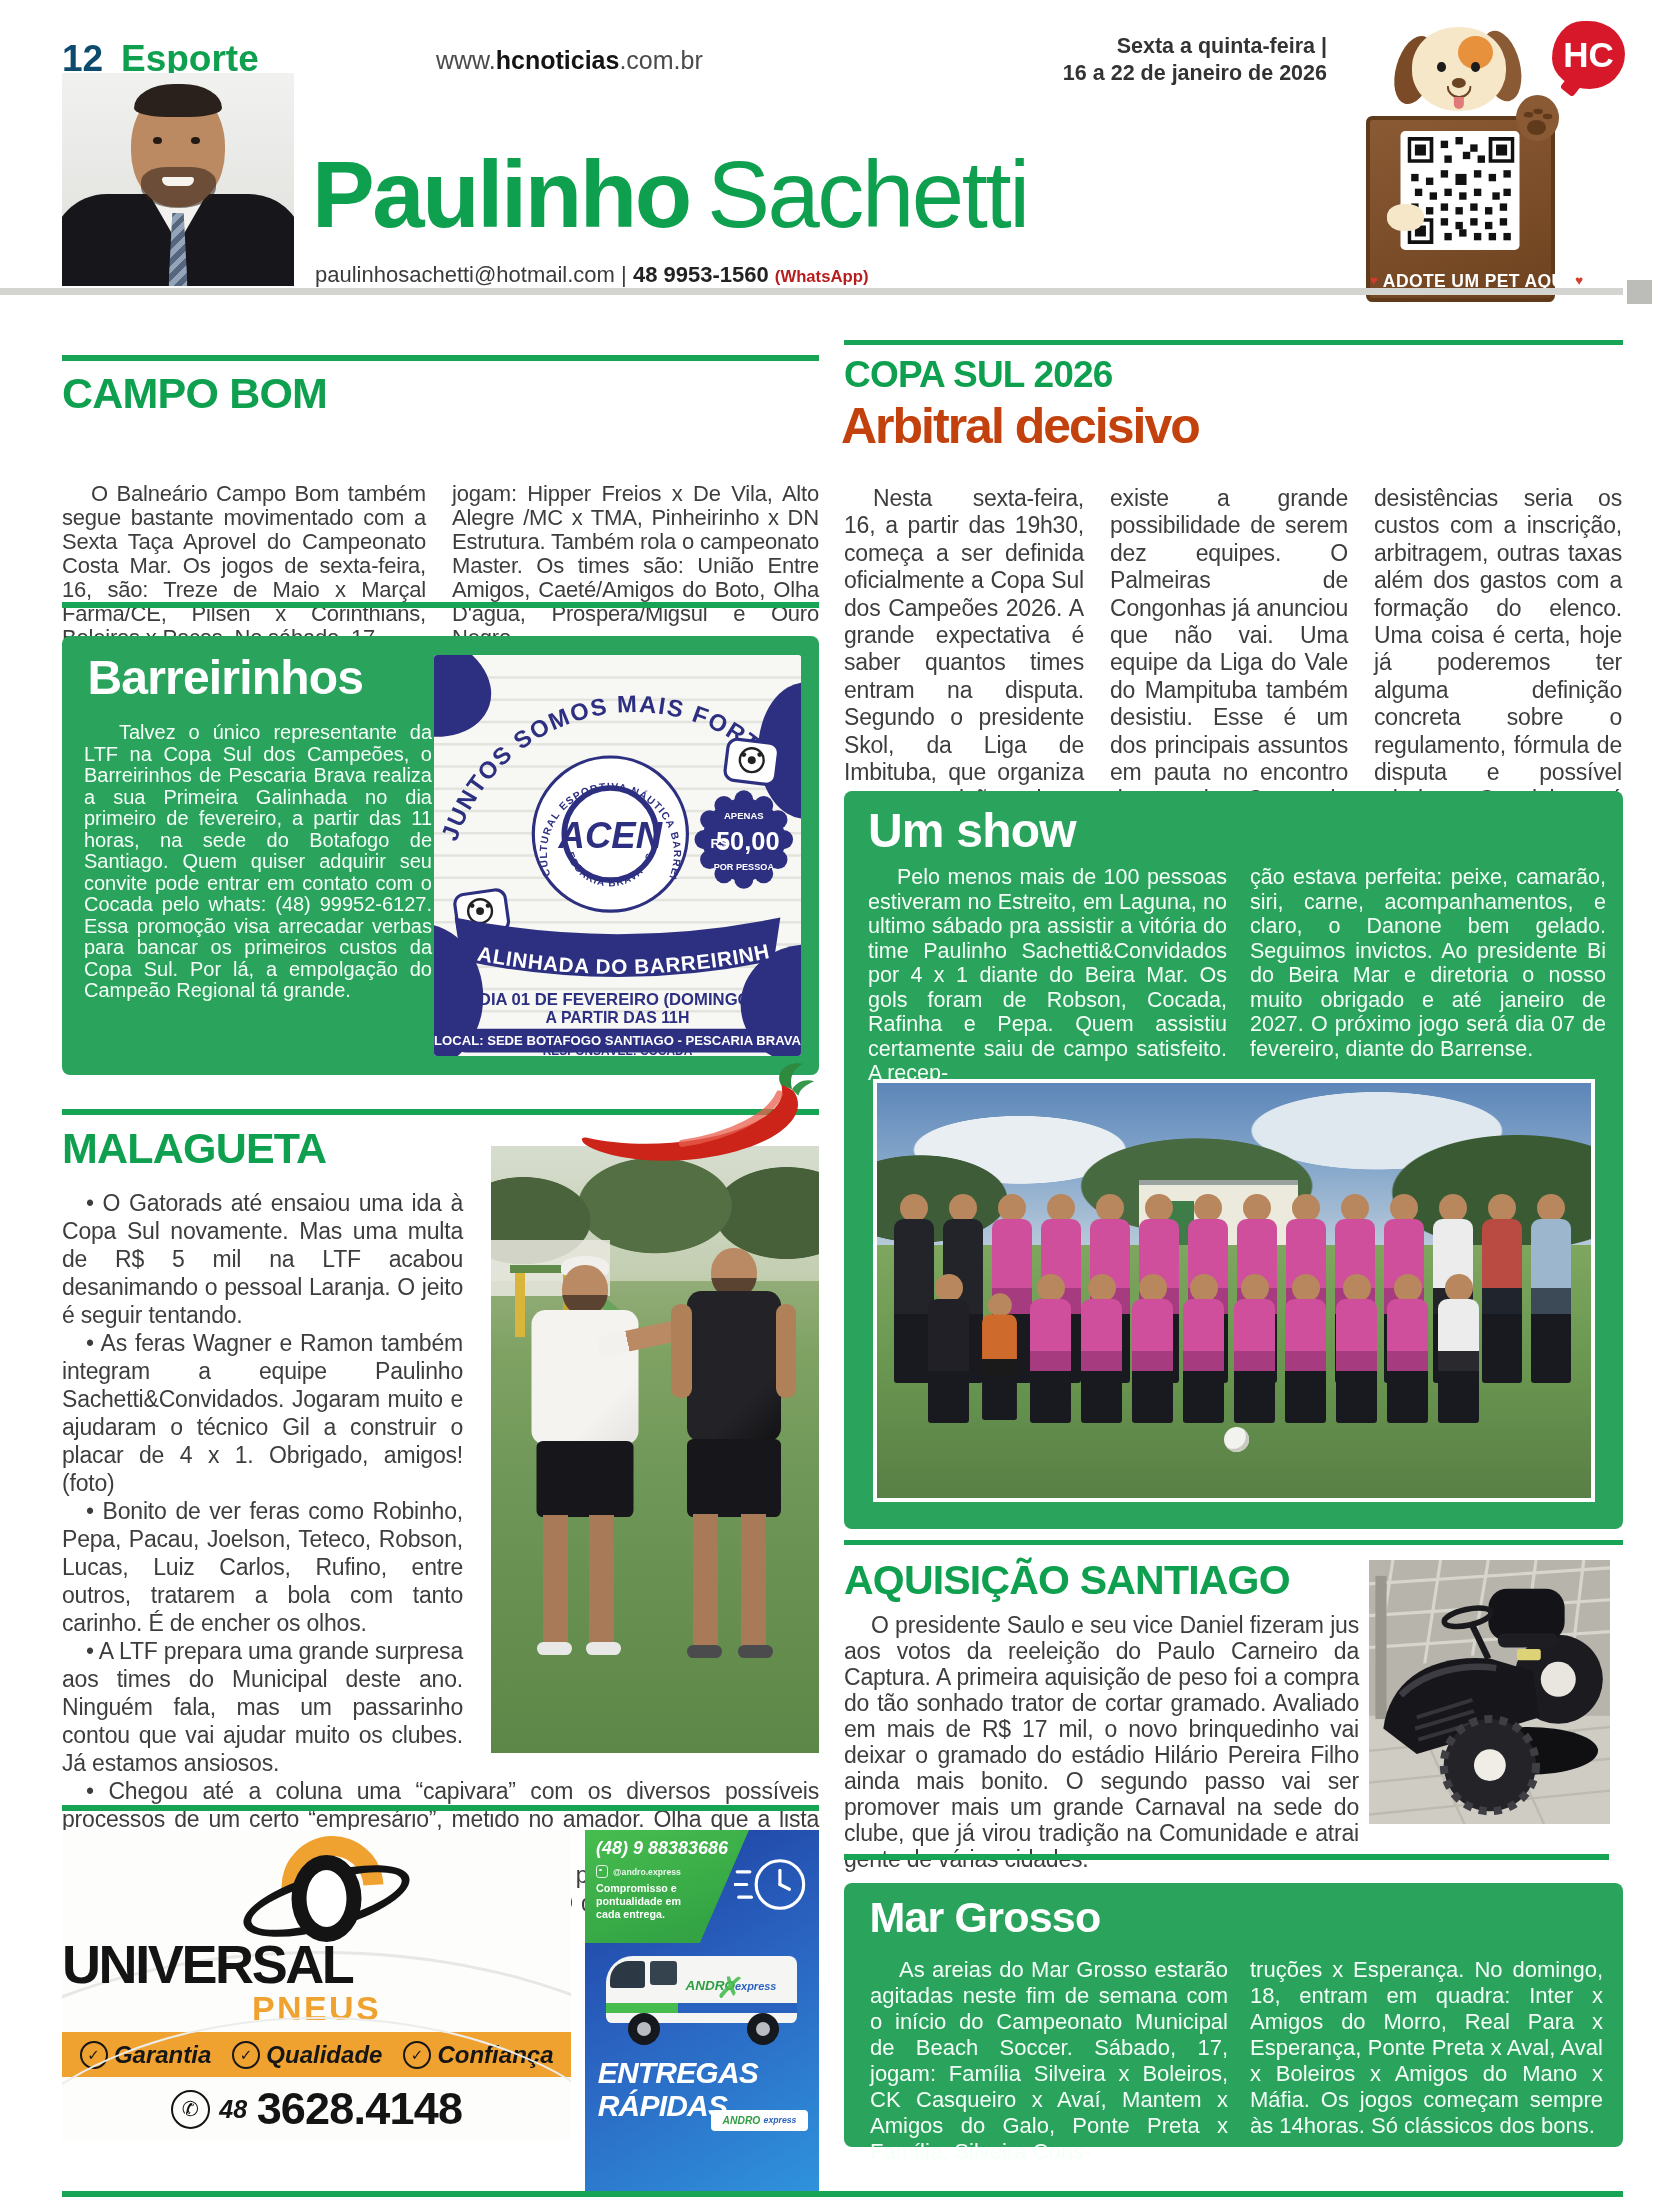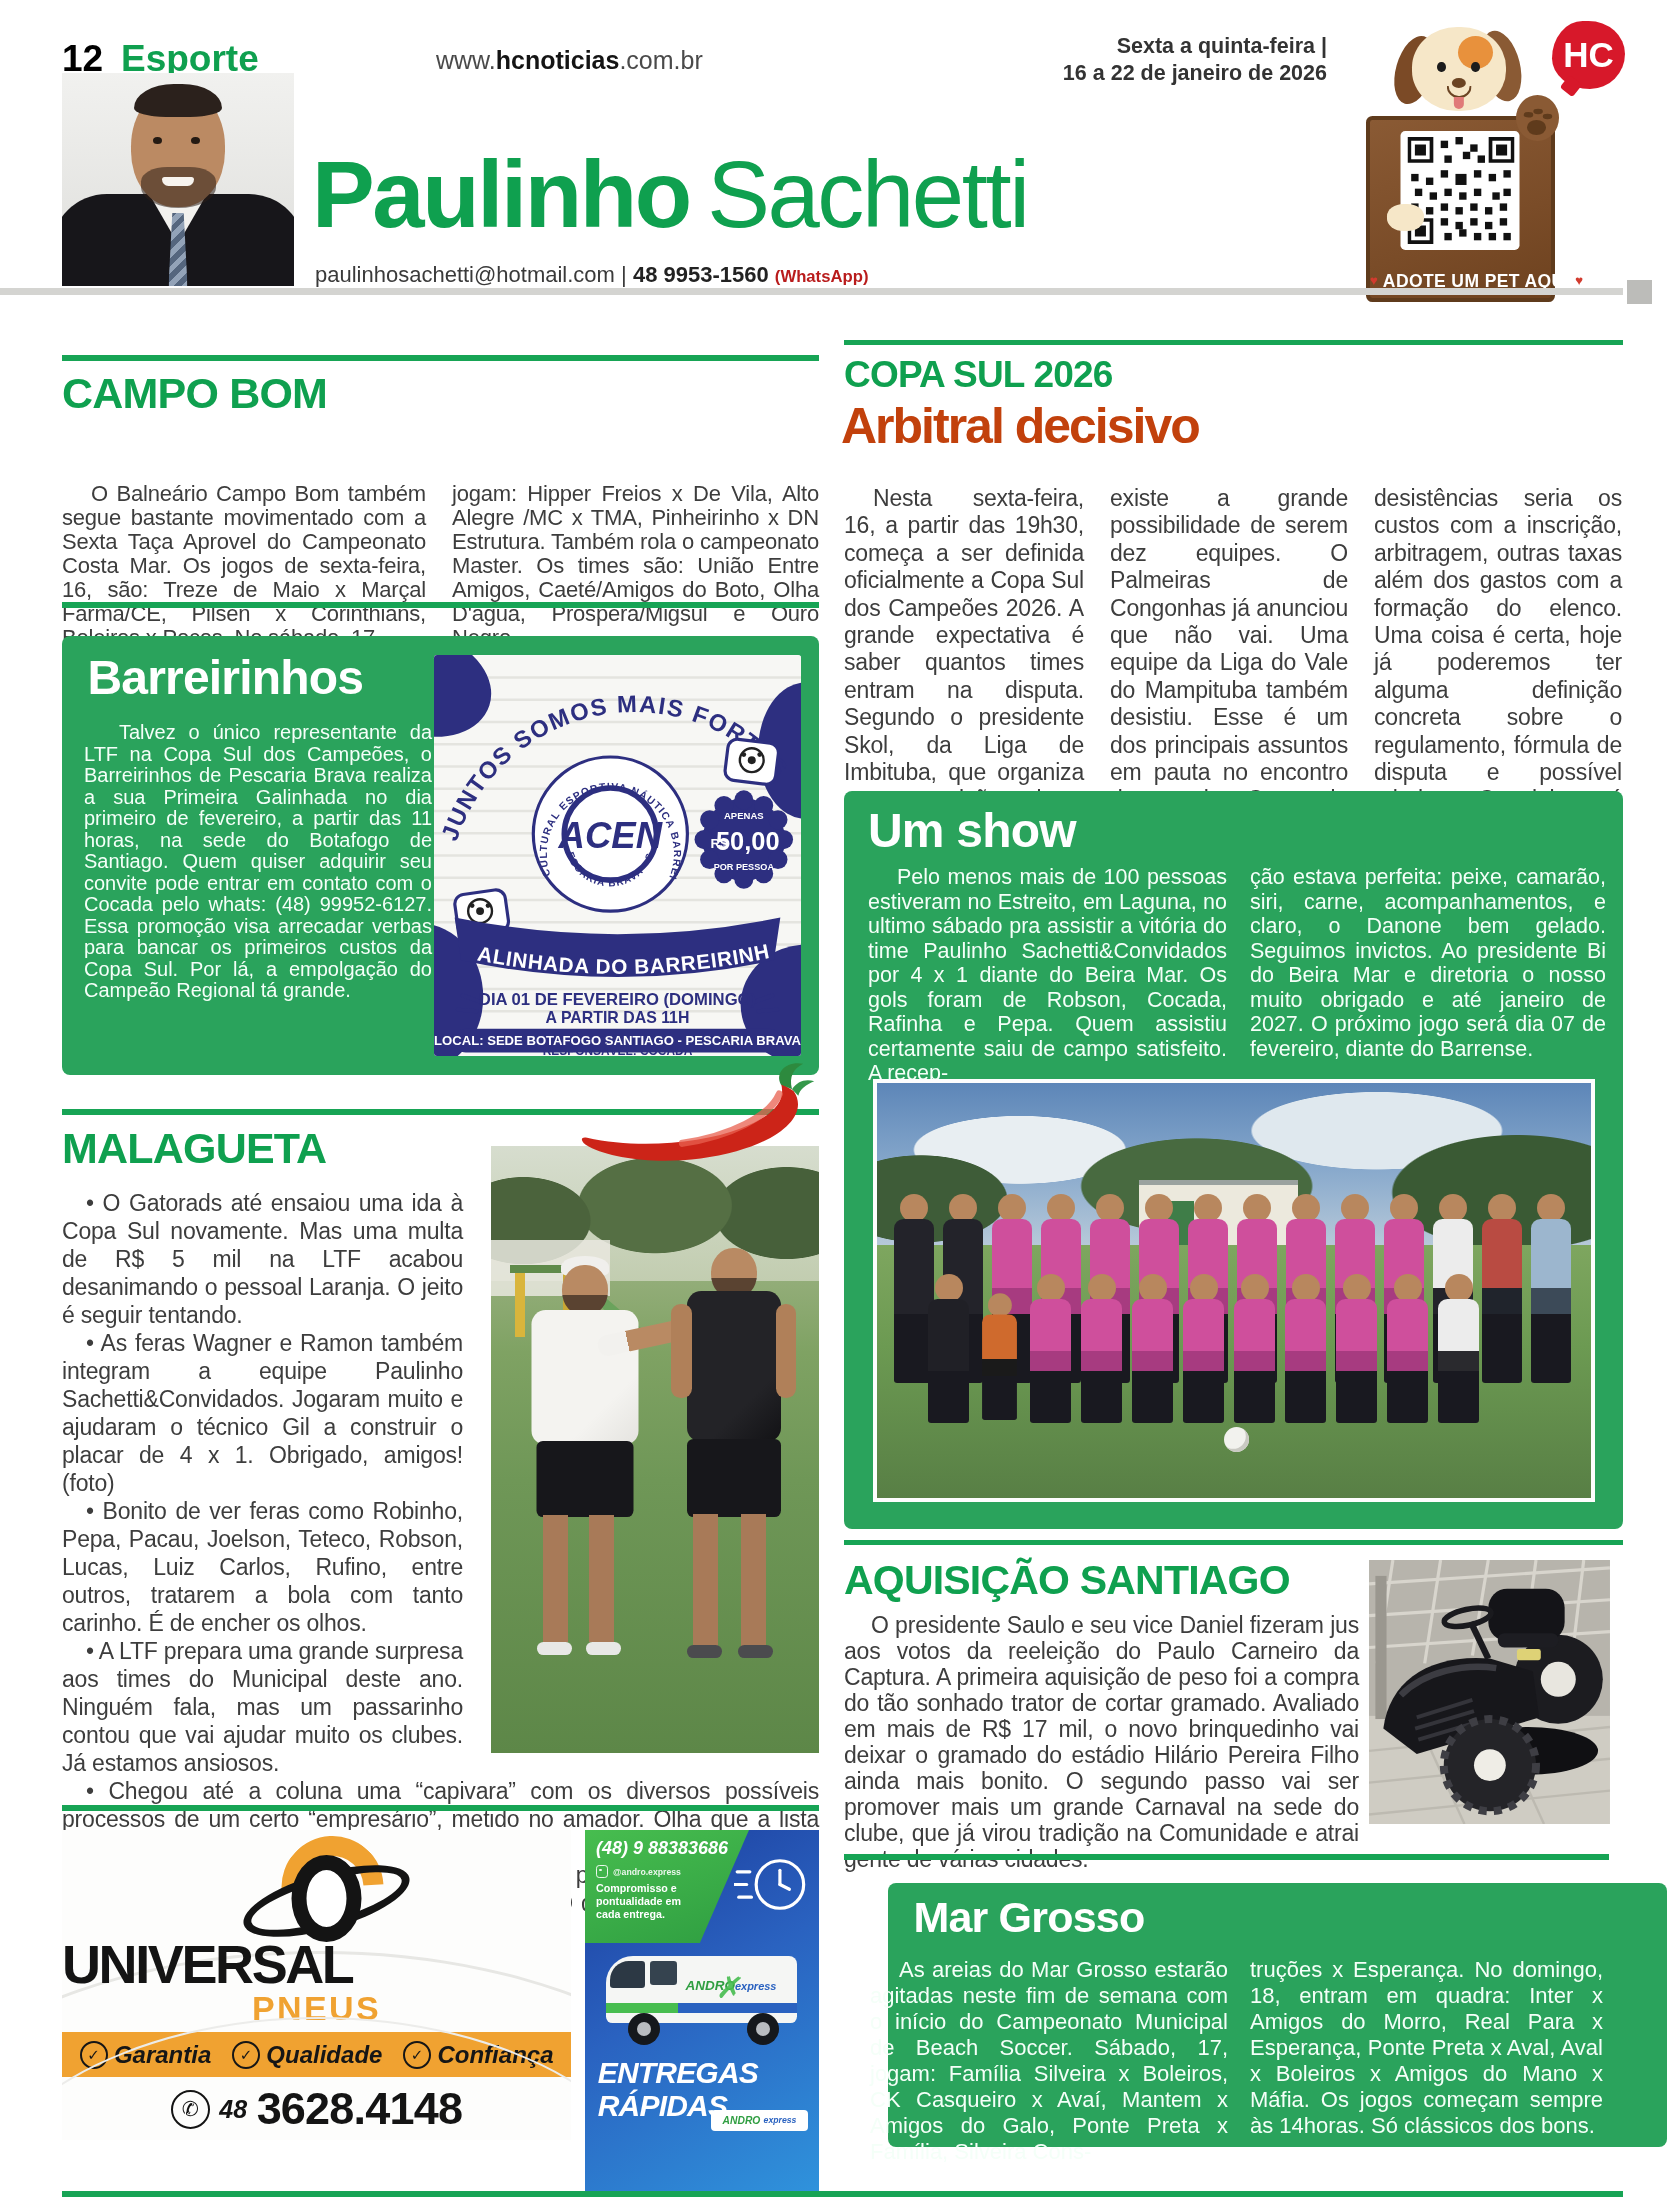--- a/index.html
+++ b/index.html
@@ -9,21 +9,21 @@
   .ni{pointer-events:none;}
   .rule{position:absolute;height:5.6px;background:#17a455;}
   .sec-title{position:absolute;font-weight:800;color:#0fa04f;letter-spacing:-0.8px;line-height:1;}
   .box{position:absolute;background:#2aa35c;border-radius:8px;}
   .box-title{position:absolute;color:#fff;font-weight:800;letter-spacing:-0.8px;line-height:1;}
   .box-text{position:absolute;color:#f4fff8;text-align:justify;}
   .body-col{position:absolute;color:#3d3d3d;text-align:justify;letter-spacing:-0.2px;}
   .body-col p,.box-text p{margin:0;text-indent:29px;}
 
   
-  .pageno{position:absolute;left:62px;top:38px;font-size:37px;font-weight:800;color:#000000;}
+  .pageno{position:absolute;left:62px;top:38px;font-size:37px;font-weight:800;color:#0c4a6e;}
   .sectionname{position:absolute;left:121px;top:38px;font-size:37px;font-weight:800;color:#0fa04f;}
   .site{position:absolute;left:436px;top:46px;font-size:25px;color:#4a4a4a;}
   .site b{color:#141414;}
   .dates{position:absolute;left:1041px;top:33px;width:286px;text-align:right;
          font-size:21.5px;line-height:27px;font-weight:600;color:#333;}
   .hc{position:absolute;left:1552px;top:20.7px;width:73px;height:68px;background:#d7182a;
       border-radius:42% 50% 48% 52%/55% 48% 52% 45%;display:flex;align-items:center;justify-content:center;
       color:#fff;font-weight:800;font-size:35px;}
   .hc::after{content:"";position:absolute;left:11px;bottom:-5.6px;width:16px;height:16px;background:#d7182a;
       transform:rotate(38deg);border-radius:3.2px;}
@@ -686,21 +686,21 @@
     <line x1="150" y1="124" x2="128" y2="78" stroke="#1a1a1e" stroke-width="8"></line>
     <ellipse cx="124" cy="72" rx="30" ry="10" fill="none" stroke="#1a1a1e" stroke-width="7" transform="rotate(-12 124 72)"></ellipse>
 
     <circle cx="152" cy="258" r="58" fill="#242428"></circle>
     <circle cx="152" cy="258" r="58" fill="none" stroke="#3e3e44" stroke-width="10" stroke-dasharray="10 9"></circle>
     <circle cx="152" cy="258" r="20" fill="#efede6"></circle>
   </svg>
 
   <div class="rule" style="left:844px;top:1854px;width:765px;"></div>
 
-  <div class="box" style="left:844px;top:1883px;width:779px;height:264px;margin-left:44px;">
+  <div class="box" style="left:844px;top:1883px;width:779px;height:264px;">
     <div class="box-title" style="left:25.4px;top:12.7px;font-size:43px;">Mar Grosso</div>
   </div>
   <div class="box-text mar-col" style="left:870px;width:358px;">
       <p>As areias do Mar Grosso estarão agitadas  neste fim de semana com o início do Campeonato Municipal de Beach Soccer. Sábado, 17, jogam: Família Silveira x Boleiros, CK Casqueiro x Avaí, Mantem x Amigos do Galo, Ponte Preta x Família, Silveira Cons-</p>
     </div>
   <div class="box-text mar-col" style="left:1250px;width:353px;">
       <p style="text-indent:0;">truções x Esperança. No domingo, 18, entram em quadra: Inter x Amigos do Morro, Real Para x Esperança, Ponte Preta x Aval, Aval x Boleiros x Amigos do Mano x Máfia. Os jogos começam sempre às 14horas. Só clássicos dos bons.</p>
     </div>
 
   <div class="footer-rule"></div>

